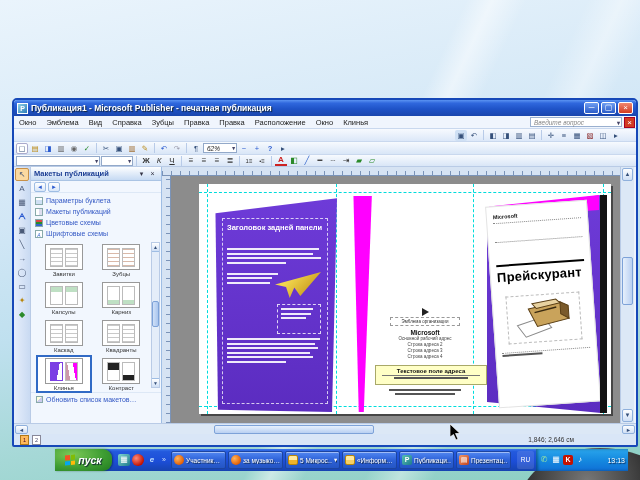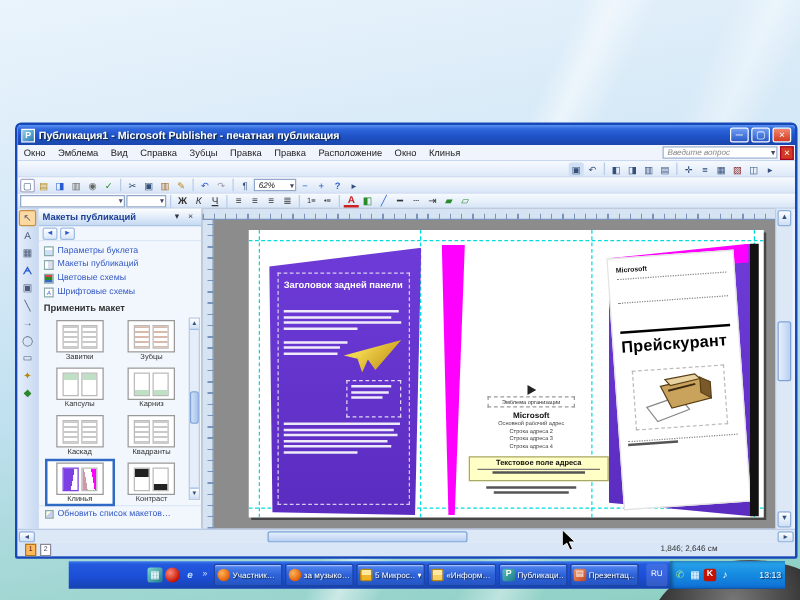--- a/index.html
+++ b/index.html
@@ -378,21 +378,20 @@
             </div>
           <div class="plink">
               <i class="pli i2"></i>
               <span>Цветовые схемы</span>
             </div>
           <div class="plink">
               <i class="pli i3">А</i>
               <span>Шрифтовые схемы</span>
             </div>
         </div>
-        <div class="pane-sec">Применить макет</div>
         <div class="pane-grid">
           <div class="tpl">
               <div class="thumb t0">
                 <i class="pp"></i>
                 <i class="pp"></i>
               </div>
               <div class="tname">Завитки</div>
             </div>
           <div class="tpl">
               <div class="thumb t1">
@@ -559,20 +558,29 @@
     </div>
 
     <div class="wstatus">
       <span class="pgico">1</span>
       <span class="pgico off">2</span>
       <span class="st-pos">1,846; 2,646 см</span>
     </div>
   </div>
 
   <div class="taskbar">
+    <div class="startbtn">
+      <span class="winflag">
+          <i></i>
+          <i></i>
+          <i></i>
+          <i></i>
+        </span>
+      <span>пуск</span>
+    </div>
     <div class="qlaunch">
       <span class="ql scr">▦</span>
       <span class="ql red"></span>
       <span class="ql ie">e</span>
       <span class="ql more">»</span>
     </div>
     <div class="tasks">
       <div class="tbt">
           <span class="tico ff"></span>
           <span class="lbl">Участник…</span>

